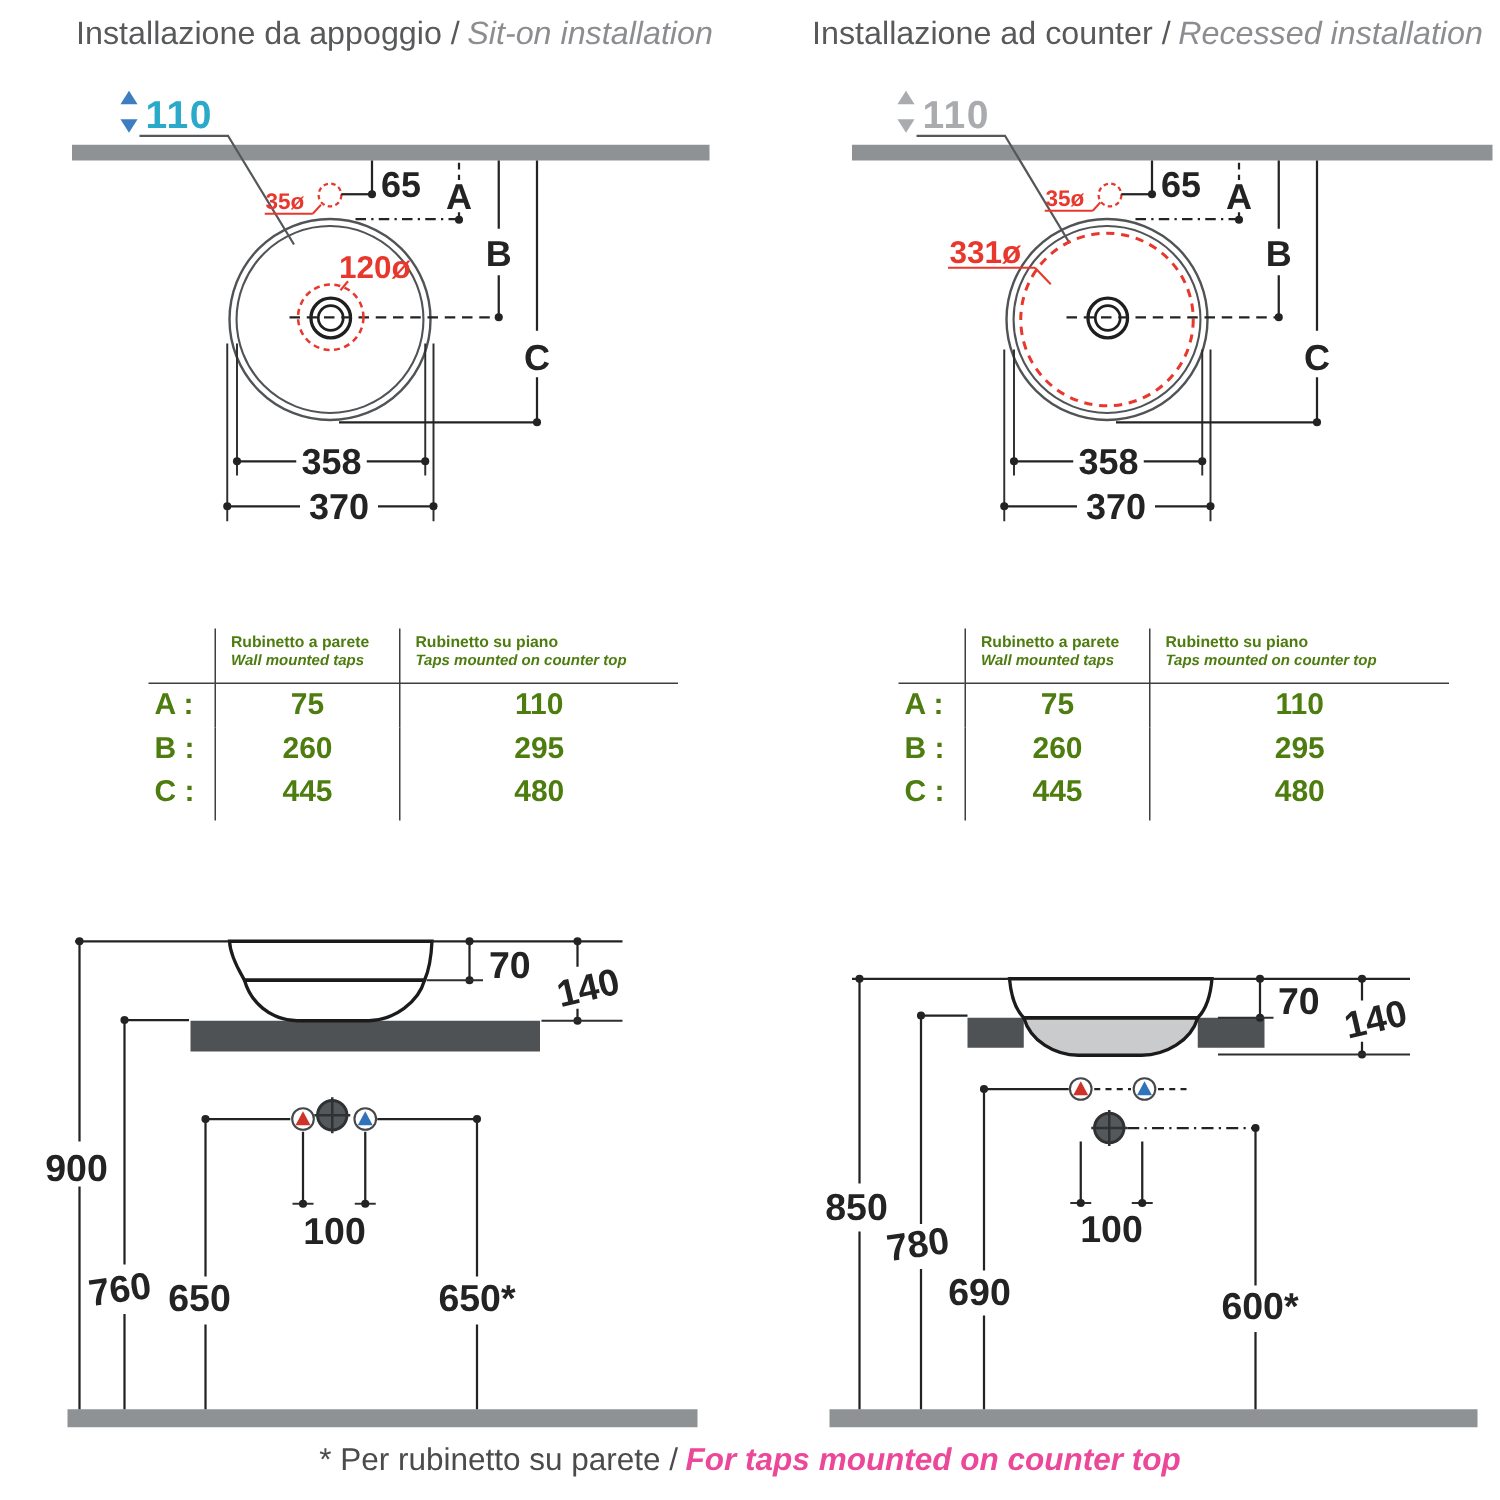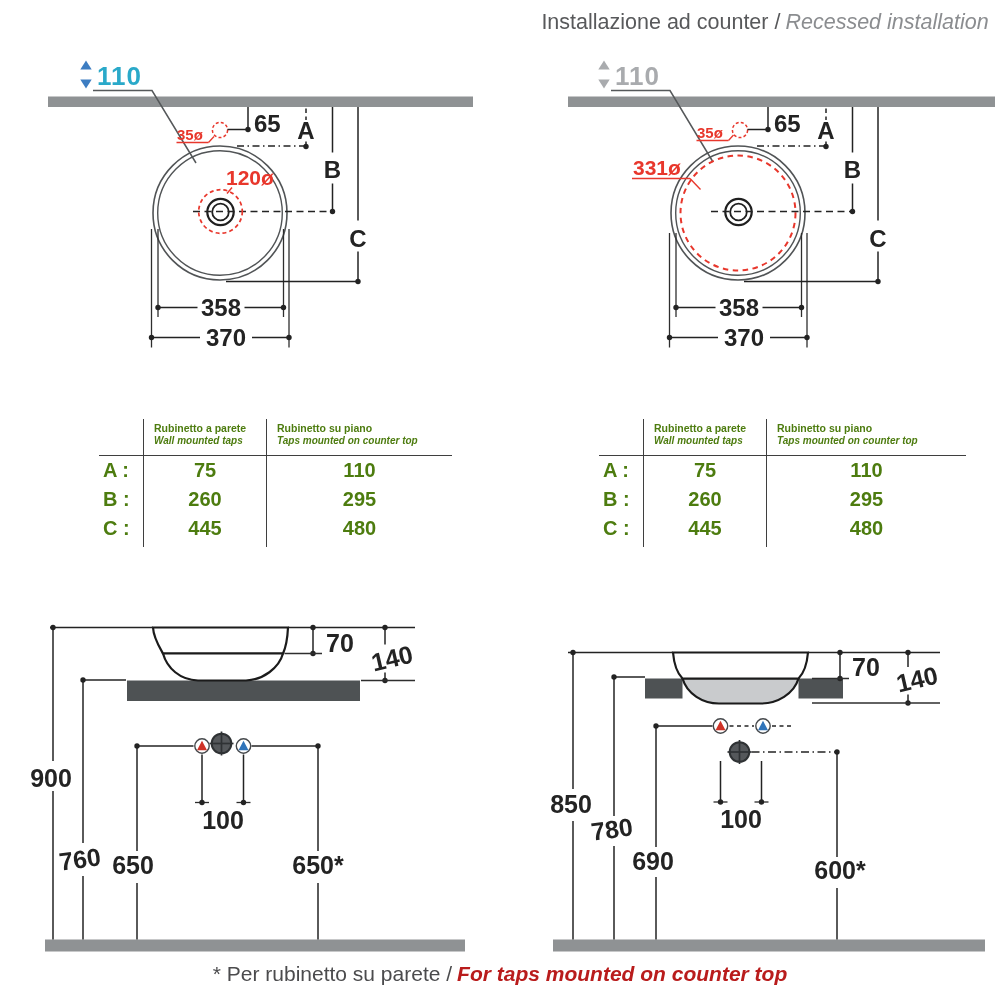--- a/index.html
+++ b/index.html
@@ -7,21 +7,21 @@
         font-family:"Liberation Sans",sans-serif;overflow:hidden;}
   .drawing{position:absolute;left:0;top:0;width:1000px;height:1000px;}
 
   
   .title{position:absolute;top:10px;width:500px;text-align:center;
          font-size:21.5px;color:#58595b;white-space:nowrap;}
   .title .en{font-style:italic;color:#8b8d90;margin-left:5px;}
   .title-left{left:13px;} .title-right{left:515px;}
   .footnote{position:absolute;top:962px;left:0;width:1000px;text-align:center;
             font-size:21px;color:#4b4b4d;white-space:nowrap;}
-  .footnote .en{font-weight:bold;font-style:italic;color:#b91c1c;margin-left:5px;}
+  .footnote .en{font-weight:bold;font-style:italic;color:#ec4899;margin-left:5px;}
 
   
   .spec-table{position:absolute;top:419px;display:grid;color:#4d7c0f;}
   .cols-left{left:99px;grid-template-columns:44px 123px 186px;}
   .cols-right{left:599px;grid-template-columns:44px 123px 200px;}
   .spec-table .cell{box-sizing:border-box;}
   .spec-table .head{border-left:1.5px solid #3f3f3f;height:37px;padding:3px 0 0 10px;}
   .spec-table .corner{height:37px;}
   .spec-table .corner,.spec-table .head{border-bottom:1.5px solid #3f3f3f;}
   .h-it{font-size:10.5px;font-weight:bold;line-height:1.2;}
@@ -43,20 +43,23 @@
   .outline{stroke:#1b1b1b;stroke-width:2.2;fill:#fff;}
   .ring{stroke:#515456;fill:none;}
   .redln{stroke:#e8372c;fill:none;}
   .dot{fill:#232323;}
 </style>
 </head>
 <body>
 
 <div class="page">
 
+  <div class="title title-left">
+    <span>Installazione da appoggio /</span><span class="en">Sit-on installation</span>
+  </div>
   <div class="title title-right">
     <span>Installazione ad counter /</span><span class="en">Recessed installation</span>
   </div>
 
   <svg class="drawing" viewBox="0 0 1000 1000">
 
     <rect x="48" y="96.5" width="425" height="10.5" fill="#8f9294"></rect>
     <rect x="568" y="96.5" width="427" height="10.5" fill="#8f9294"></rect>
     <rect x="45" y="939.5" width="420" height="12" fill="#8f9294"></rect>
     <rect x="553" y="939.5" width="432" height="12" fill="#8f9294"></rect>

